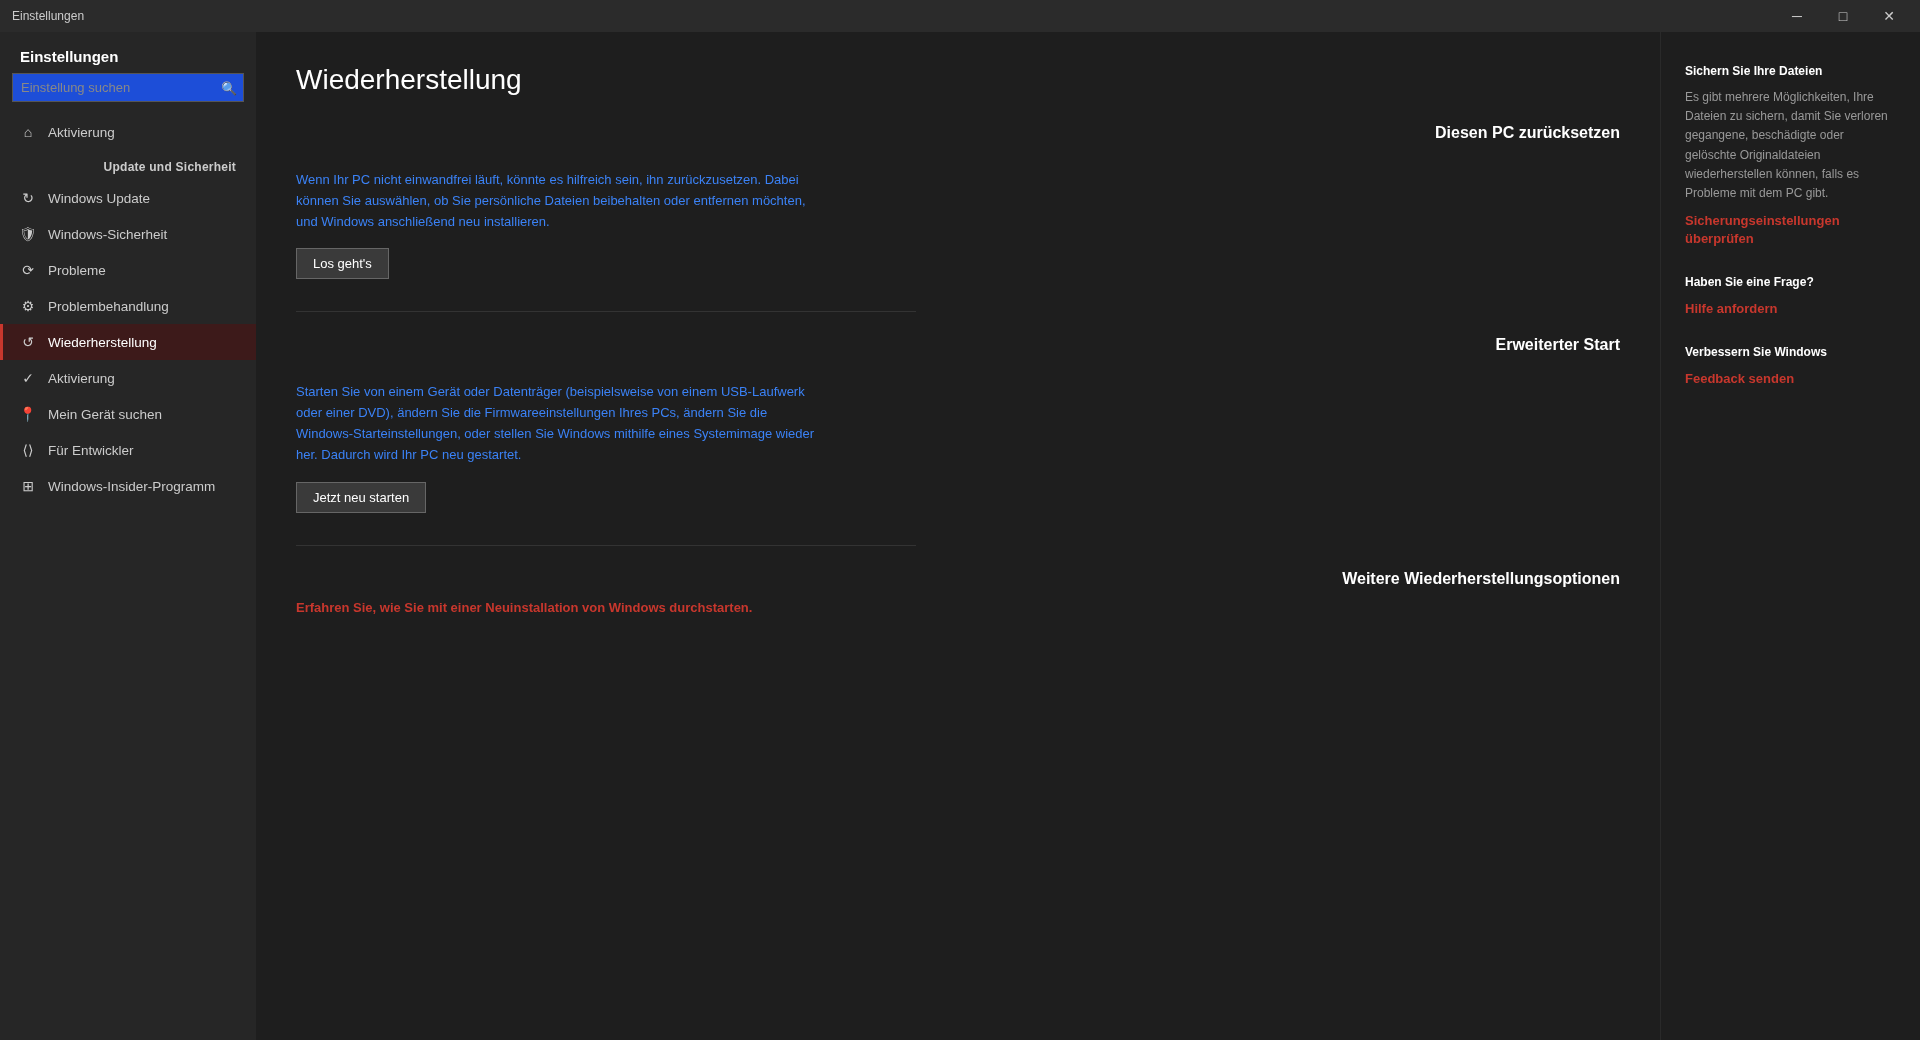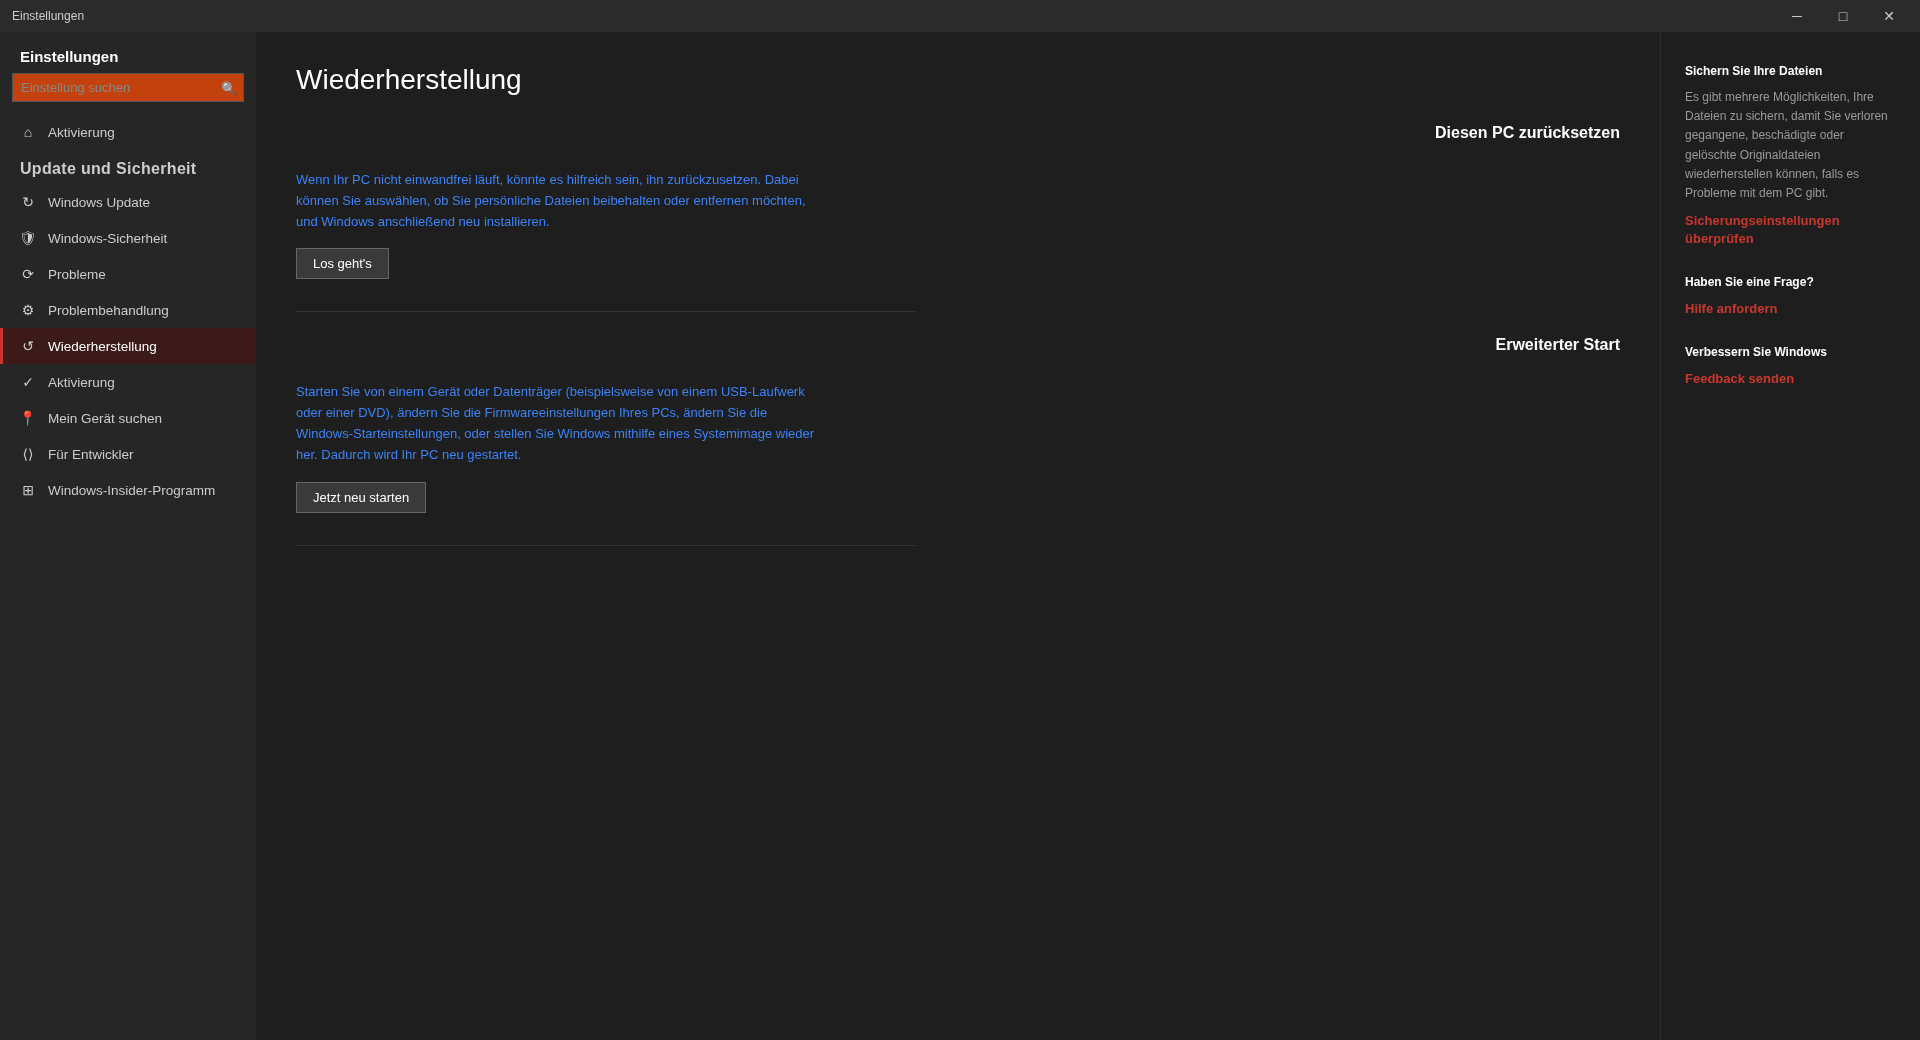--- a/index.html
+++ b/index.html
@@ -65,43 +65,44 @@
       font-weight: 600;
       color: #ffffff;
     }
 
     .search-container {
       margin: 0 12px 12px 12px;
       position: relative;
     }
     .search-input {
       width: 100%;
-      background: #c2410c;
+      background: #1d4ed8;
       border: 1px solid #555;
       color: #ccc;
       padding: 6px 28px 6px 8px;
       font-size: 13px;
       outline: none;
     }
     .search-input::placeholder { color: #888; }
     .search-icon-container {
       position: absolute;
       right: 6px;
       top: 50%;
       transform: translateY(-50%);
       color: #888;
       font-size: 13px;
     }
 
     .sidebar-section-title {
       padding: 10px 20px 6px 20px;
-      font-size: 16px;
+      font-size: 12px;
       font-weight: 700;
       color: #cccccc;
       letter-spacing: 0.02em;
+      text-align: right;
     }
 
     .sidebar-item {
       display: flex;
       align-items: center;
       padding: 10px 20px;
       cursor: pointer;
       font-size: 13.5px;
       color: #cccccc;
       gap: 12px;
@@ -293,20 +294,24 @@
     <hr class="divider">
 
     <div class="section">
       <div class="section-title">Erweiterter Start</div>
       <div class="section-desc">Starten Sie von einem Gerät oder Datenträger (beispielsweise von einem USB-Laufwerk oder einer DVD), ändern Sie die Firmwareeinstellungen Ihres PCs, ändern Sie die Windows-Starteinstellungen, oder stellen Sie Windows mithilfe eines Systemimage wieder her. Dadurch wird Ihr PC neu gestartet.</div>
       <button class="action-btn">Jetzt neu starten</button>
     </div>
 
     <hr class="divider">
 
+    <div class="section">
+      <div class="section-title">Weitere Wiederherstellungsoptionen</div>
+      <a class="link-text">Erfahren Sie, wie Sie mit einer Neuinstallation von Windows durchstarten.</a>
+    </div>
   </div>
 
   <div class="right-panel">
 
     <div class="panel-section">
       <div class="panel-title">Sichern Sie Ihre Dateien</div>
       <div class="panel-desc">Es gibt mehrere Möglichkeiten, Ihre Dateien zu sichern, damit Sie verloren gegangene, beschädigte oder gelöschte Originaldateien wiederherstellen können, falls es Probleme mit dem PC gibt.</div>
       <a class="link-text">Sicherungseinstellungen überprüfen</a>
     </div>
 

